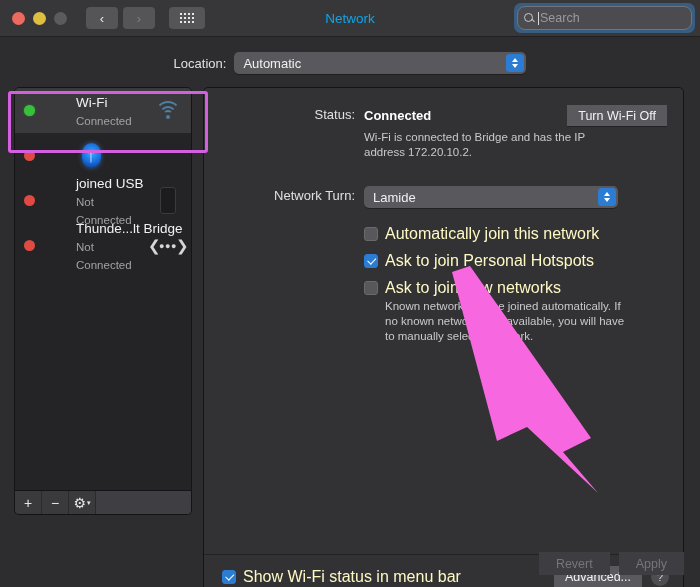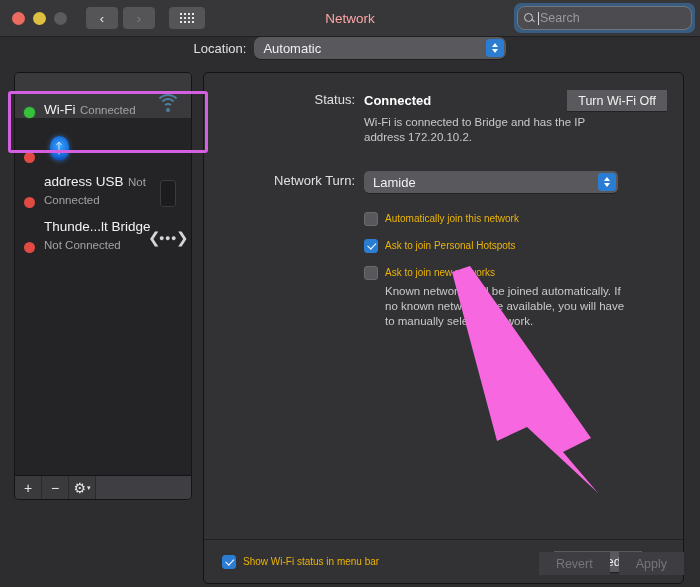--- a/index.html
+++ b/index.html
@@ -31,21 +31,21 @@
   }
   .navbtn.dim { color: #7d7d80; }
   .gridbtn {
     width: 36px; height: 22px; border-radius: 4px; background: #555558;
     margin-left: 14px; display: flex; align-items: center; justify-content: center;
   }
   .dotgrid { display: grid; grid-template-columns: repeat(4, 2px); gap: 2px; }
   .dotgrid i { width: 2px; height: 2px; background: #e8e8ea; display: block; }
   .wintitle {
     position: absolute; left: 0; right: 0; text-align: center;
-    font-size: 13.5px; color: #fca5a5; pointer-events: none;
+    font-size: 13.5px; color: #0ea5e9; pointer-events: none;
   }
   .searchwrap {
     position: absolute; right: 8px; top: 6px;
     width: 175px; height: 24px;
   }
   .searchring {
     position: absolute; inset: -3px; border-radius: 7px;
     background: rgba(59,125,190,0.55);
   }
   .searchbox {
@@ -61,53 +61,53 @@
   .sicon::after {
     content: ""; position: absolute; left: 6.5px; top: 7px;
     width: 4px; height: 1.4px; background: #c9c9cc; transform: rotate(45deg);
   }
   .caret { width: 1px; height: 13px; background: #d8d8da; margin: 0 1px; }
   .sph { font-size: 12.5px; color: #9a9a9e; }
 
   
   .locrow {
     display: flex; align-items: center; justify-content: center;
-    gap: 8px; 
+    gap: 8px; margin-top: 15px;
   }
   .loclabel { font-size: 13px; color: #e0e0e2; }
   .popup {
     position: relative; background: #59595d; border-radius: 5px;
     height: 22px; display: flex; align-items: center;
     padding: 0 26px 0 9px; font-size: 13px; color: #f0f0f2;
     box-shadow: 0 1px 0 rgba(0,0,0,0.3);
   }
   .popup .arrows {
     position: absolute; right: 2px; top: 2px; width: 18px; height: 18px;
     background: #2b7cd3; border-radius: 3.5px;
     display: flex; flex-direction: column; align-items: center; justify-content: center; gap: 2px;
   }
   .popup .arrows .up, .popup .arrows .dn {
     width: 0; height: 0; border-left: 3.5px solid transparent; border-right: 3.5px solid transparent;
   }
   .popup .arrows .up { border-bottom: 4px solid #fff; }
   .popup .arrows .dn { border-top: 4px solid #fff; }
-  #location-popup { width: 252px; border-radius: 7px; }
+  #location-popup { width: 292px; }
 
   
   .body { display: flex; padding: 13px 16px 0 14px; gap: 11px; }
 
   
   .sidebarcol { width: 178px; flex: 0 0 auto; }
   .sidebar {
     background: #242426; border: 1px solid #141416; border-radius: 5px 5px 0 0;
     height: 404px; overflow: hidden; position: relative;
   }
   .srow {
-    display: flex; align-items: flex-end; height: 45px;
-    padding: 0 8px 0 9px; position: relative;
+    display: flex; align-items: center; height: 45px;
+    padding: 0 8px 0 9px; position: relative; gap: 32px;
   }
   .srow.selected { background: #3a3a3d; }
   .sdot { width: 11px; height: 11px; border-radius: 50%; flex: 0 0 auto; margin-right: 9px; }
   .sdot.green { background: #37c13b; box-shadow: 0 0 2px rgba(55,193,59,0.6); }
   .sdot.red { background: #e04a42; }
   .stext { flex: 1 1 auto; min-width: 0; }
   .sname {
     font-size: 13.5px; color: #f2f2f4; line-height: 16px;
     white-space: nowrap; overflow: hidden; text-overflow: ellipsis;
   }
@@ -178,21 +178,21 @@
     margin-right: 7px; margin-top: 1px; background: #58585c; border: 1px solid #6a6a6e;
   }
   .cb.on {
     background: #2b7cd3; border-color: #2b7cd3;
     display: flex; align-items: center; justify-content: center;
   }
   .cb.on::after {
     content: ""; width: 3.5px; height: 7px; border: solid #fff;
     border-width: 0 1.8px 1.8px 0; transform: rotate(43deg) translate(-0.5px,-1px);
   }
-  .optlabel { font-size: 10px; color: #eab308; line-height: 16px; }
+  .optlabel { font-size: 16px; color: #fef9c3; line-height: 16px; }
   .optnote { font-size: 11.5px; color: #c9c9cd; line-height: 15px; max-width: 248px; }
 
   .bottombar {
     position: absolute; left: 0; right: 0; bottom: 0;
     border-top: 1px solid #222224; height: 44px;
     display: flex; align-items: center; padding: 0 14px 0 18px;
   }
   .bottombar .spacer { flex: 1 1 auto; }
   .helpbtn {
     width: 18px; height: 18px; border-radius: 50%; background: #4e4e52;
@@ -292,21 +292,21 @@
           <span class="sicon-box">
             <span class="bt-g">
                 <b>ᛏ</b>
               </span>
           </span>
         </div>
 
         <div class="srow">
           <span class="sdot red"></span>
           <span class="stext">
-            <span class="sname">address USB</span>
+            <span class="sname">joined USB</span>
             <span class="sstatus">Not Connected</span>
           </span>
           <span class="sicon-box">
             <span class="ph-g"></span>
           </span>
         </div>
 
         <div class="srow">
           <span class="sdot red"></span>
           <span class="stext">

